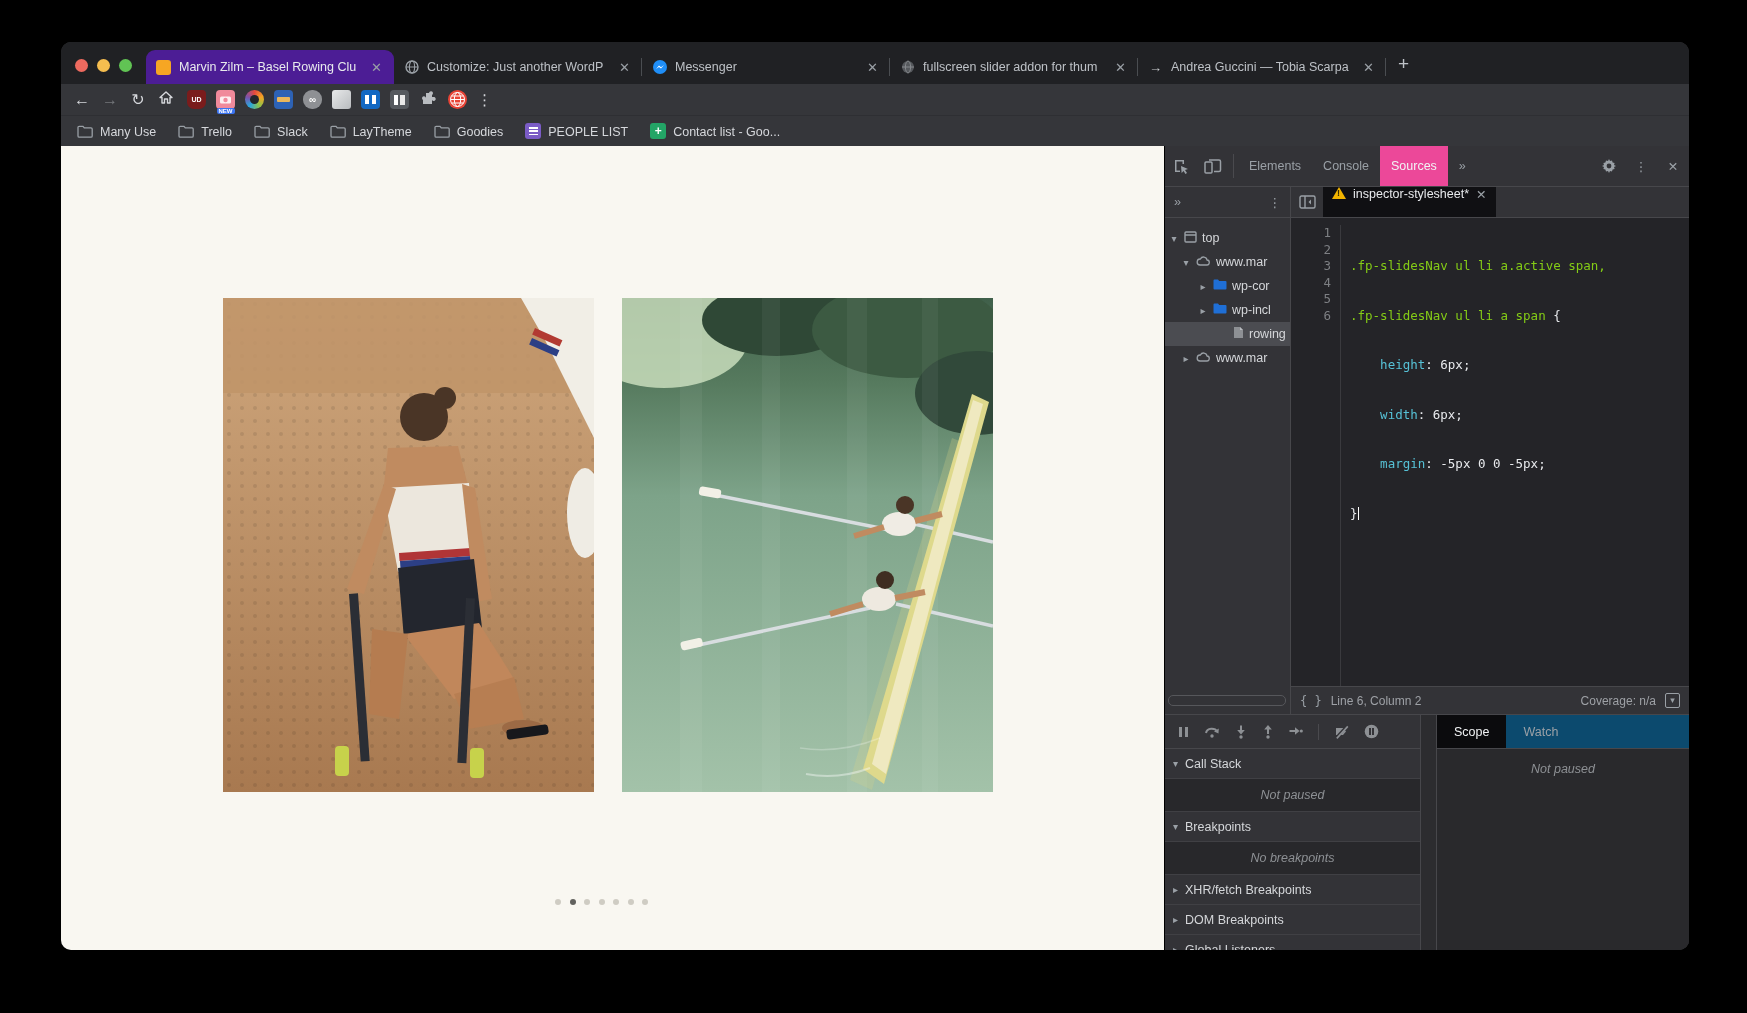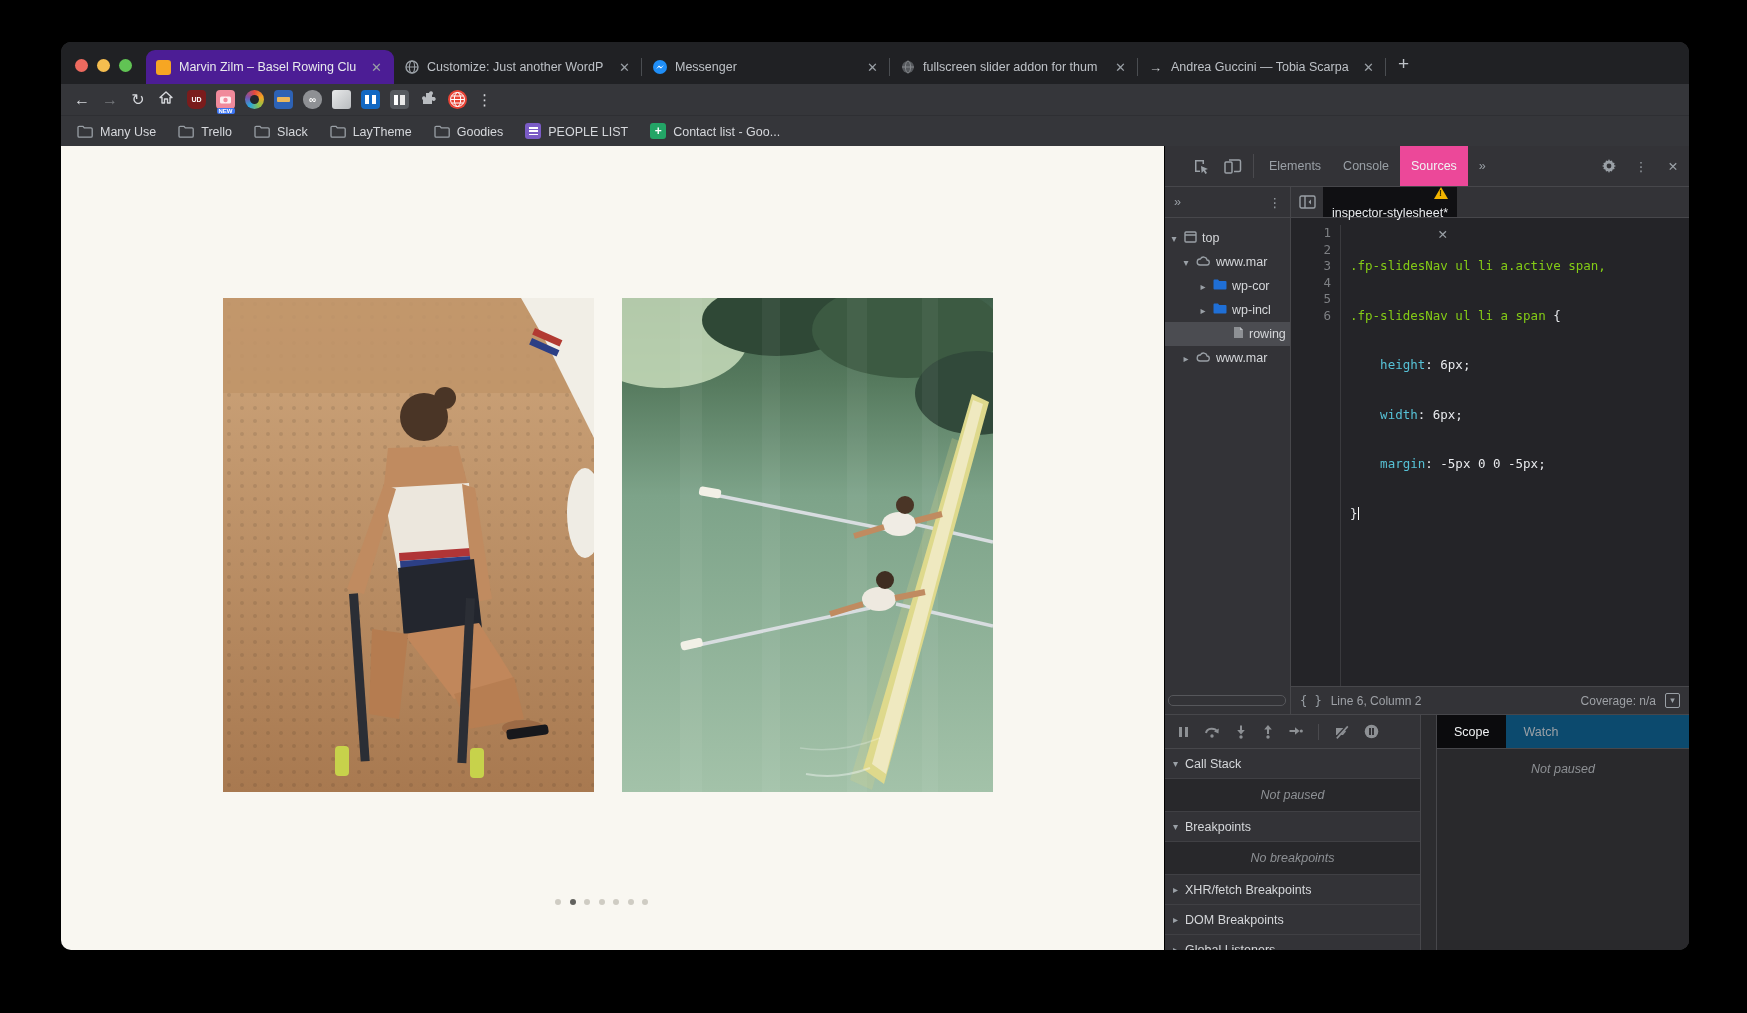--- a/index.html
+++ b/index.html
@@ -75,21 +75,21 @@
   .photo.p1{left:162px;} .photo.p2{left:561px;}
   .photo svg{display:block;}
   .dots{position:absolute;left:494px;top:753px;display:flex;gap:8.5px;align-items:center;}
   .dot{width:6px;height:6px;border-radius:50%;background:#cfccc3;}
   .dot.active{background:#62625e;}
 
   
   .devtools{flex:1;display:flex;flex-direction:column;background:#2e2e31;border-left:1px solid #000;
             color:#d5d7da;font-size:12.5px;min-width:0;}
   .dt-topbar{height:40px;background:#333337;border-bottom:1px solid #47474b;display:flex;
-             align-items:stretch;flex:0 0 auto;padding-left:20px;}
+             align-items:stretch;flex:0 0 auto;}
   .dt-iconbtn{display:flex;align-items:center;justify-content:center;width:32px;color:#9aa0a6;}
   .dt-sep{width:1px;background:#4a4a4e;margin:8px 4px;}
   .pt{display:flex;align-items:center;padding:0 11px;color:#9aa0a6;}
   .pt.active{background:#ec4899;color:#f1f3f4;}
   .dt-top-spacer{flex:1;}
   .dt-main{height:527px;display:flex;flex:0 0 auto;min-height:0;}
 
   
   .dt-nav{width:125px;background:#333337;border-right:1px solid #47474b;display:flex;
           flex-direction:column;flex:0 0 auto;position:relative;}
@@ -98,21 +98,21 @@
   .tree{padding-top:8px;font-size:12.5px;overflow:hidden;}
   .trow{height:24px;display:flex;align-items:center;gap:5px;white-space:nowrap;color:#d5d7da;}
   .trow .tw{color:#9aa0a6;font-size:10px;width:10px;text-align:center;flex:0 0 auto;}
   .trow.selected{background:#4b4c51;}
   .nav-hscroll{position:absolute;left:3px;bottom:8px;width:116px;height:9px;border:1px solid #56575b;
                border-radius:5px;}
   
   .dt-editor{flex:1;display:flex;flex-direction:column;min-width:0;background:#242428;}
   .filetabs{height:30px;background:#333337;border-bottom:1px solid #47474b;display:flex;
             align-items:stretch;flex:0 0 auto;}
-  .filetab{display:flex;align-items:flex-end;gap:7px;padding:0 9px;background:#101013;color:#e8eaed;flex-direction:column;}
+  .filetab{display:flex;align-items:flex-start;gap:7px;padding:0 9px;background:#101013;color:#e8eaed;}
   .warn{width:0;height:0;border-left:7px solid transparent;border-right:7px solid transparent;
         border-bottom:12px solid #f2b400;position:relative;}
   .warn::after{content:"!";position:absolute;left:-2px;top:1px;font-size:9px;color:#3c2f00;font-weight:bold;}
   .code{flex:1;display:flex;font-family:"DejaVu Sans Mono",monospace;font-size:12.5px;
         line-height:16.5px;padding-top:7px;min-height:0;}
   .gutter{width:40px;text-align:right;color:#7d7f83;padding-right:9px;flex:0 0 auto;
           border-right:1px solid #3a3a3e;}
   .codecol{padding-left:9px;white-space:pre;color:#e8eaed;}
   .tk-sel{color:#84cc16;} .tk-prop{color:#56c1d6;} .tk-plain{color:#e8eaed;}
   .cursor{display:inline-block;width:1px;height:13px;background:#fff;vertical-align:-2px;}

